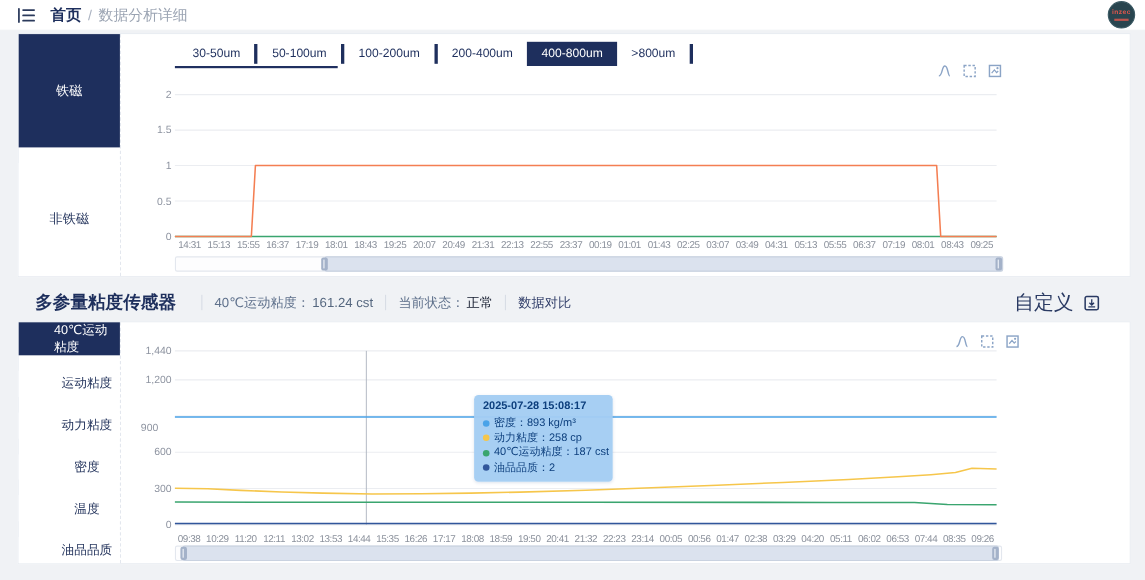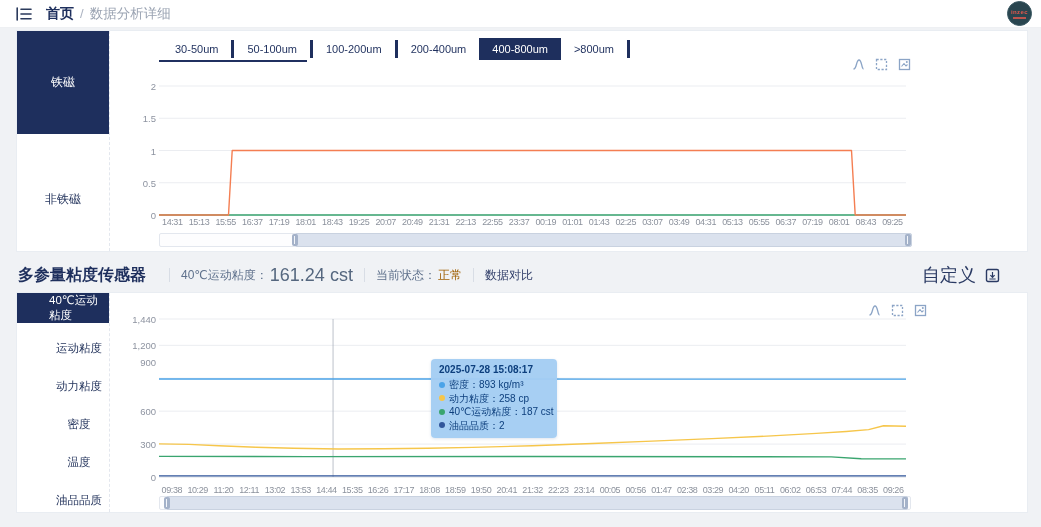--- a/index.html
+++ b/index.html
@@ -61,22 +61,22 @@
   #dz1 { top:202px; } #dz2 { top:203px; }
   .dz-sel { position:absolute; top:-1px; height:14px; background:#dbe2ee; border:1px solid #c9d2e0; border-radius:2px;}
   .dz-handle { position:absolute; top:0; width:6px; height:12px; background:#a4b2c9; border-radius:2px; cursor:ew-resize;}
   .dz-handle:after { content:""; position:absolute; left:2px; top:2px; width:1px; height:8px; background:#f2f5fa;}
 
   
   .sect { position:absolute; left:16px; top:262px; width:1012px; height:26px; display:flex; align-items:center; }
   .sect-title { font-size:16px; font-weight:bold; color:#1e2f5d; margin-right:12px; }
   .sect-sep { width:1px; height:14px; background:#d8dde5; margin:0 11px; }
   .sect-label { font-size:12px; color:#5f718c; }
-  .sect-value { font-size:18px; color:#55677f; margin-left:2px;}
-  .status-ok { font-size:12px; color:#a16207; margin-left:2px;}
+  .sect-value { font-size:12px; color:#55677f; margin-left:2px;}
+  .status-ok { font-size:12px; color:#0f172a; margin-left:2px;}
   .compare { font-size:12px; color:#33406b; cursor:pointer; }
   .custom { position:absolute; right:28px; display:flex; align-items:center; gap:9px; cursor:pointer;}
   .custom span { font-size:18px; color:#2a3a63; }
 
   
   .tooltip { position:absolute; left:321px; top:66px; width:126px; background:rgba(163,205,242,.96); border-radius:4px; padding:5px 8px 6px 8px; z-index:4; box-shadow:0 1px 3px rgba(40,80,140,.15);}
   .tt-title { font-size:10px; font-weight:bold; color:#0d3f7d; margin-bottom:3px; white-space:nowrap;}
   .tt-row { display:flex; align-items:center; font-size:10px; color:#0d3f7d; line-height:13.5px; white-space:nowrap;}
   .tt-dot { width:6px; height:6px; border-radius:50%; margin-right:4px; flex:none;}
 </style>
@@ -194,21 +194,21 @@
 
     <div class="dz-track" id="dz1">
       <div class="dz-sel" style="left:135px; width:617px;"></div>
       <div class="dz-handle" style="left:132px;"></div>
       <div class="dz-handle" style="left:745px;"></div>
     </div>
   </div>
 </div>
 
 <div class="sect">
-  <span class="sect-title" style="margin-left:2px;">多参量粘度传感器</span>
+  <span class="sect-title" style="margin-left:16px;">多参量粘度传感器</span>
   <div class="sect-sep"></div>
   <span class="sect-label">40℃运动粘度：</span>
   <span class="sect-value">161.24 cst</span>
   <div class="sect-sep"></div>
   <span class="sect-label">当前状态：</span>
   <span class="status-ok">正常</span>
   <div class="sect-sep"></div>
   <span class="compare">数据对比</span>
   <div class="custom">
     <span>自定义</span>
@@ -245,21 +245,21 @@
             <rect x="1.5" y="1.5" width="10" height="10" fill="none" stroke="#8ba4c6" stroke-width="1.3"></rect>
             <path d="M3.5 8.5 L6 5.5 L8 8 L9.5 6.5" fill="none" stroke="#8ba4c6" stroke-width="1.1"></path>
             <circle cx="8.8" cy="4" r="1" fill="#8ba4c6"></circle>
           </svg>
         </div>
     </div>
 
     <div class="yticks" id="yticks2">
         <div class="ytick" style="top: -5px;">1,440</div>
         <div class="ytick" style="top: 21.3333px;">1,200</div>
-        <div class="ytick" style="top: 38px;">900</div>
+        <div class="ytick" style="top: 65px; text-align: center;">900</div>
         <div class="ytick" style="top: 87.1667px;">600</div>
         <div class="ytick" style="top: 120.083px;">300</div>
         <div class="ytick" style="top: 153px;">0</div>
       </div>
     <div class="plot" id="plot2">
         <svg id="svg2" viewBox="0 0 747 158">
           <line x1="0" x2="747" y1="0" y2="0" stroke="#ebedf1"></line>
           <line x1="0" x2="747" y1="26.33333333333333" y2="26.33333333333333" stroke="#ebedf1"></line>
           <line x1="0" x2="747" y1="59.25" y2="59.25" stroke="#ebedf1"></line>
           <line x1="0" x2="747" y1="92.16666666666666" y2="92.16666666666666" stroke="#ebedf1"></line>

